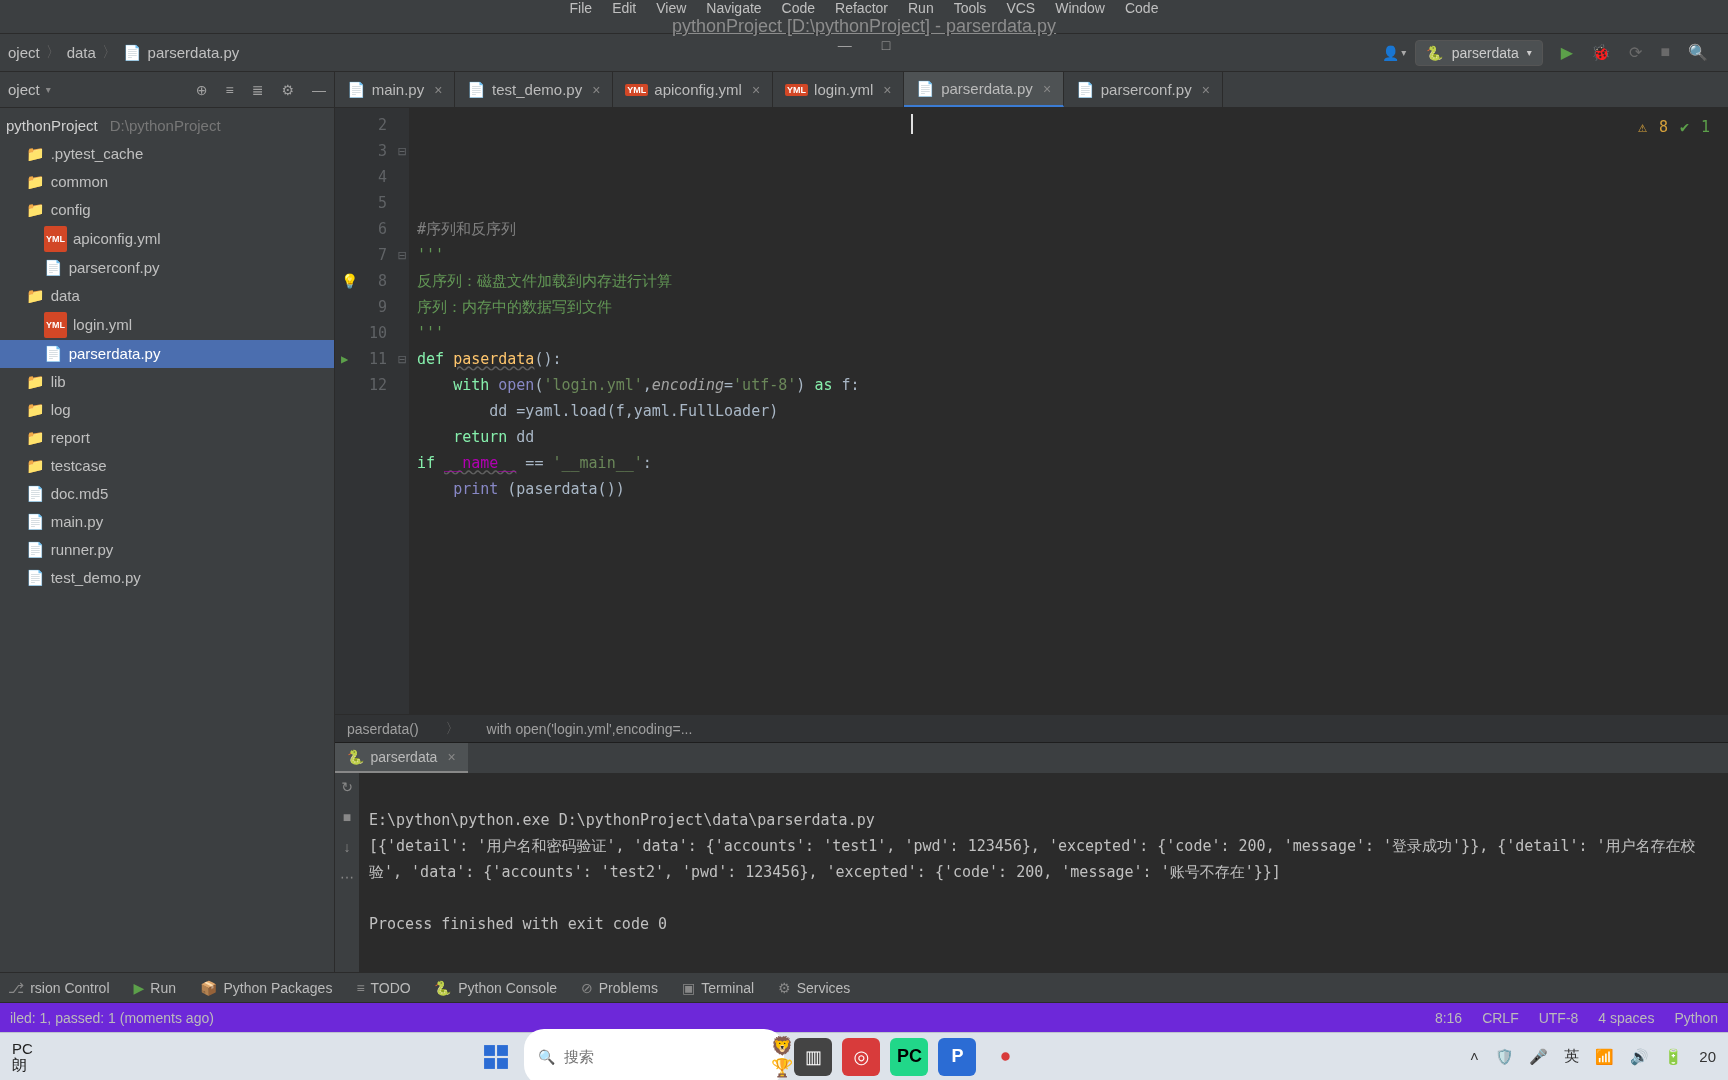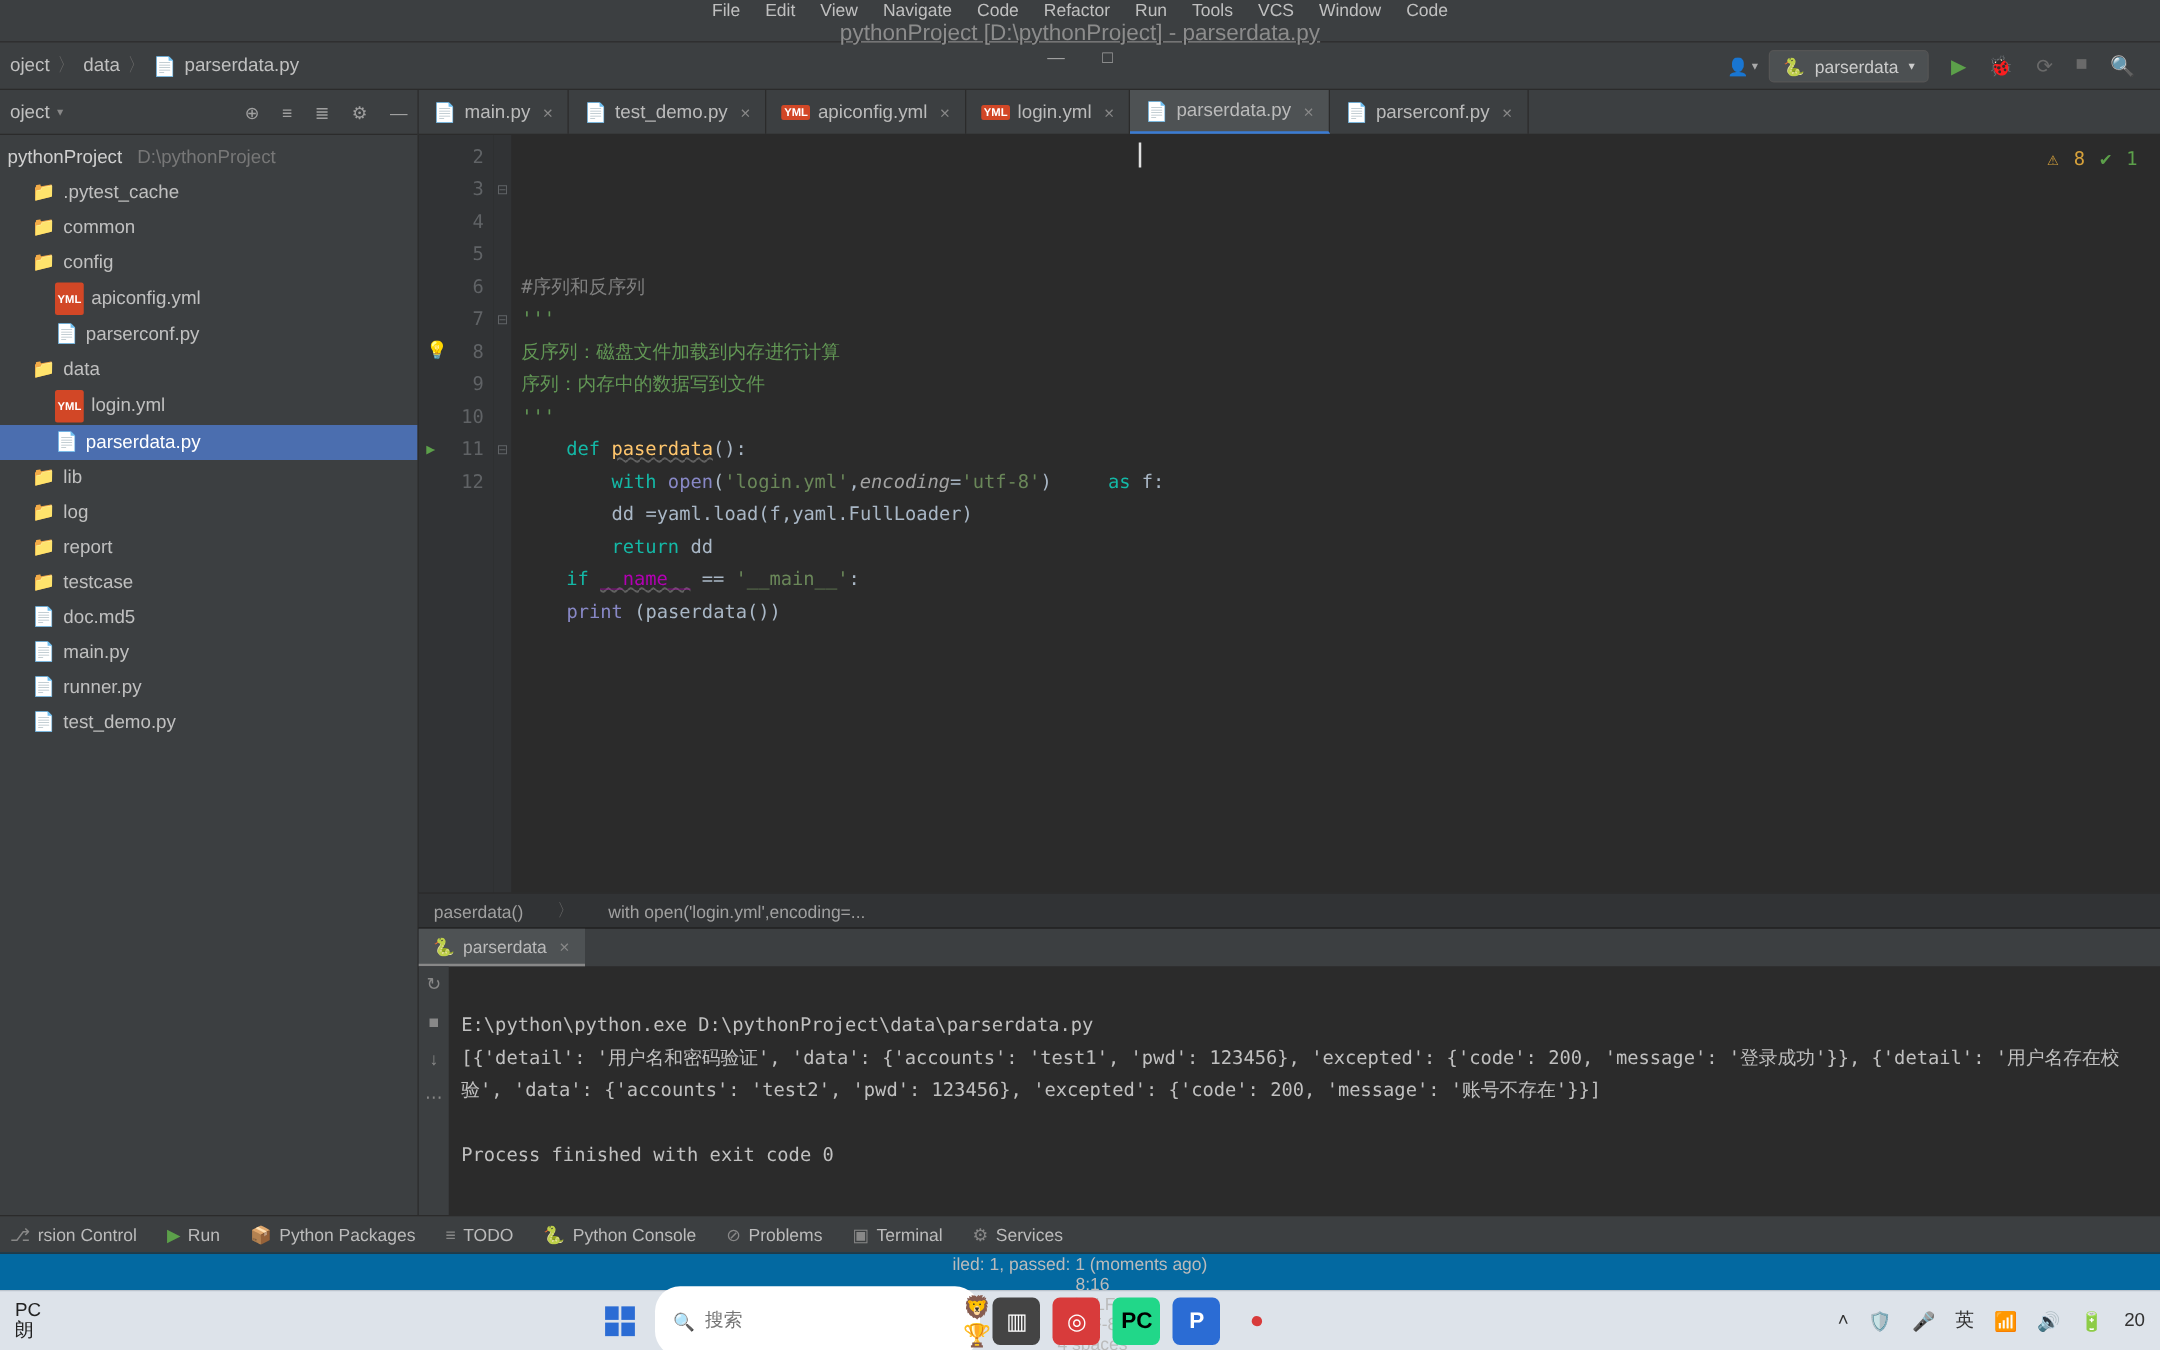--- a/index.html
+++ b/index.html
@@ -121,21 +121,21 @@
 }
 .fold-col .fm { height: 26px; color: #606366; font-size: 11px; display:flex; align-items:center; justify-content:center;}
 .code {
   flex: 1; padding: 4px 8px; font-family: "Consolas", monospace;
   font-size: 15px; line-height: 26px; white-space: pre; color: #a9b7c6;
   position: relative;
 }
 .code .row { height: 26px; }
 .c-comment { color: #808080; font-style: normal; }
 .c-docstr { color: #629755; }
-.c-keyword { color: #14b8a6; margin-left: 36px; }
+.c-keyword { color: #86efac; }
 .c-func { color: #ffc66d; text-decoration: underline wavy #606060;}
 .c-string { color: #6a8759; }
 .c-param { color: #a3a3a3; font-style: italic; }
 .c-builtin { color: #8888c6; }
 .c-dunder { color: #b200b2; text-decoration: underline wavy #606060;}
 .inspect-badges { position: absolute; top: 6px; right: 18px; display:flex; gap:12px; font-size:15px; }
 .inspect-badges .warn { color:#d6a13b; }
 .inspect-badges .ok { color:#5ca04a; }
 .editor-cursor {
   position: absolute; width: 2px; height: 20px; background: #e0e0e0;
@@ -178,22 +178,22 @@
 .tool-tabs {
   height: 30px; background: #3c3f41; border-top: 1px solid #2b2b2b;
   display: flex; align-items: center; padding: 0 8px; gap: 24px;
 }
 .tool-tabs .ttab { display:flex; align-items:center; gap:6px; color:#bbb; cursor:pointer; font-size:14px; }
 .tool-tabs .ttab .icon { color:#888; }
 .tool-tabs .ttab.run .icon { color:#5ca04a; }
 
 
 .statusbar {
-  height: 30px; background: #0369a1; border-top: 1px solid #2b2b2b;
-  display: flex; align-items: center; padding: 0 10px; font-size: 14px; color: #bbb; flex-direction: column;
+  height: 30px; background: #6d28d9; border-top: 1px solid #2b2b2b;
+  display: flex; align-items: center; padding: 0 10px; font-size: 14px; color: #bbb;
 }
 .statusbar .left { flex:1; }
 .statusbar .cell { margin-left: 20px; }
 
 
 .taskbar {
   height: 48px; background: #dde3ea; display: flex; align-items: center;
   padding: 0 12px; border-top: 1px solid #bcc4cd;
 }
 .taskbar .left-widget { color:#222; font-size:15px; line-height:16px; }

